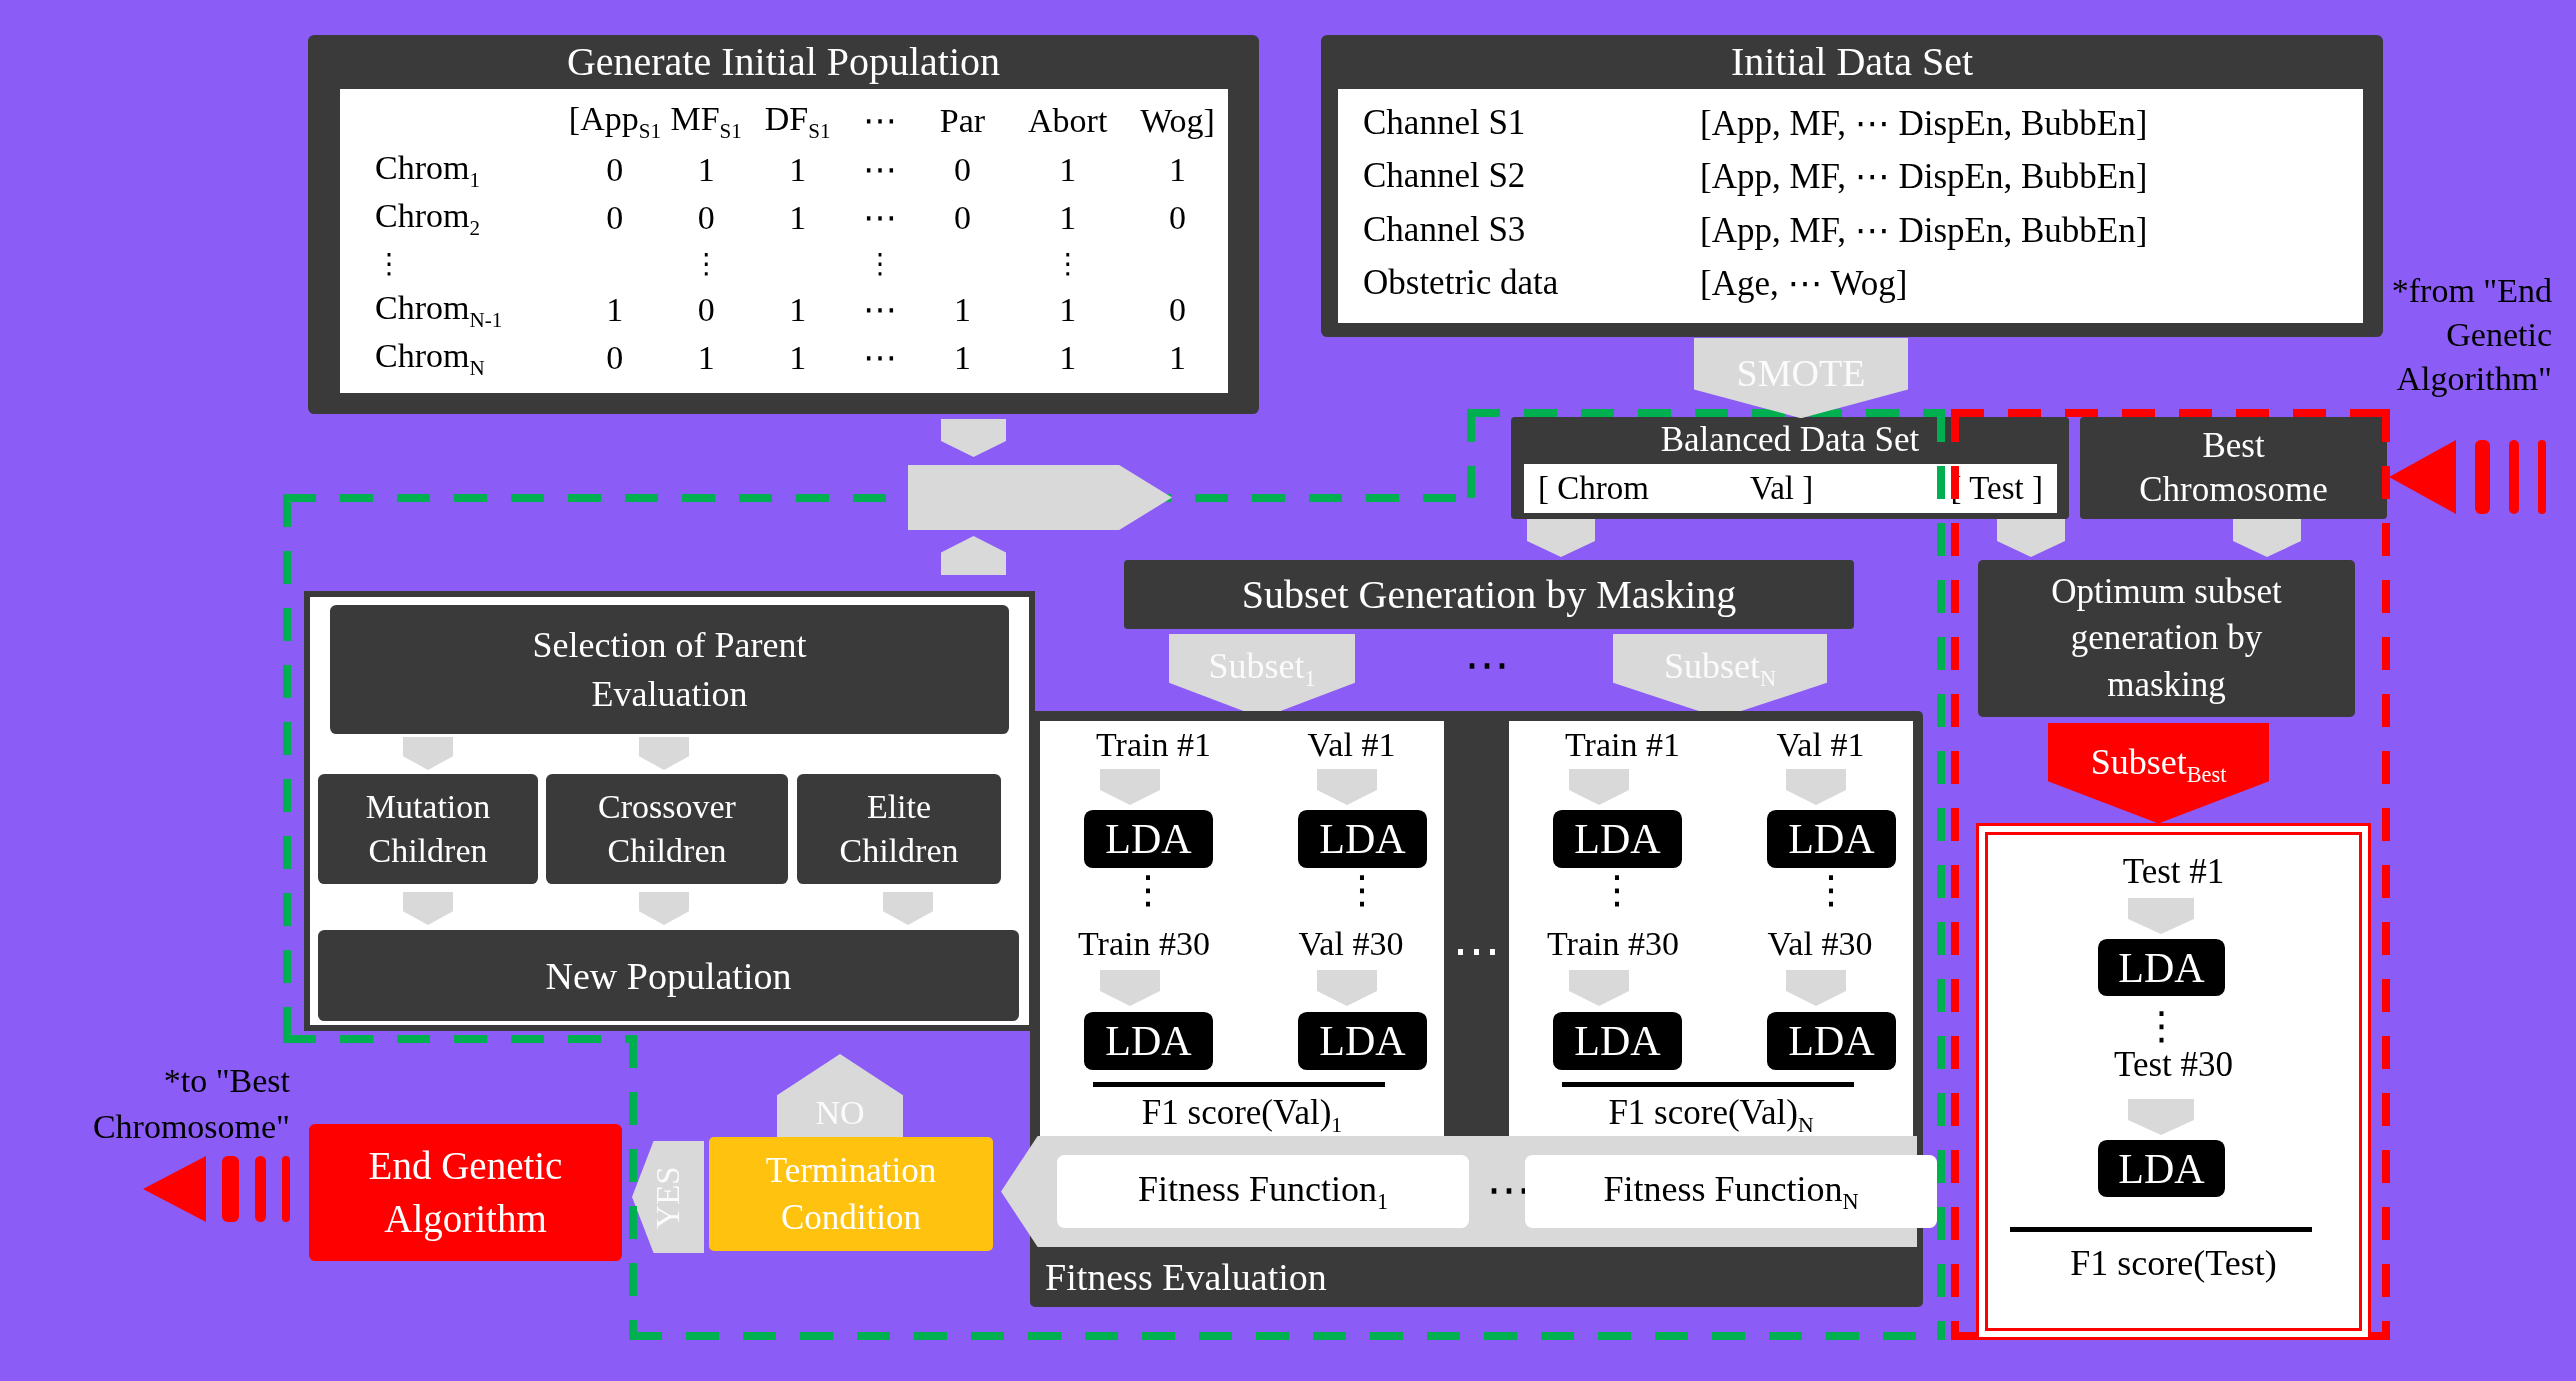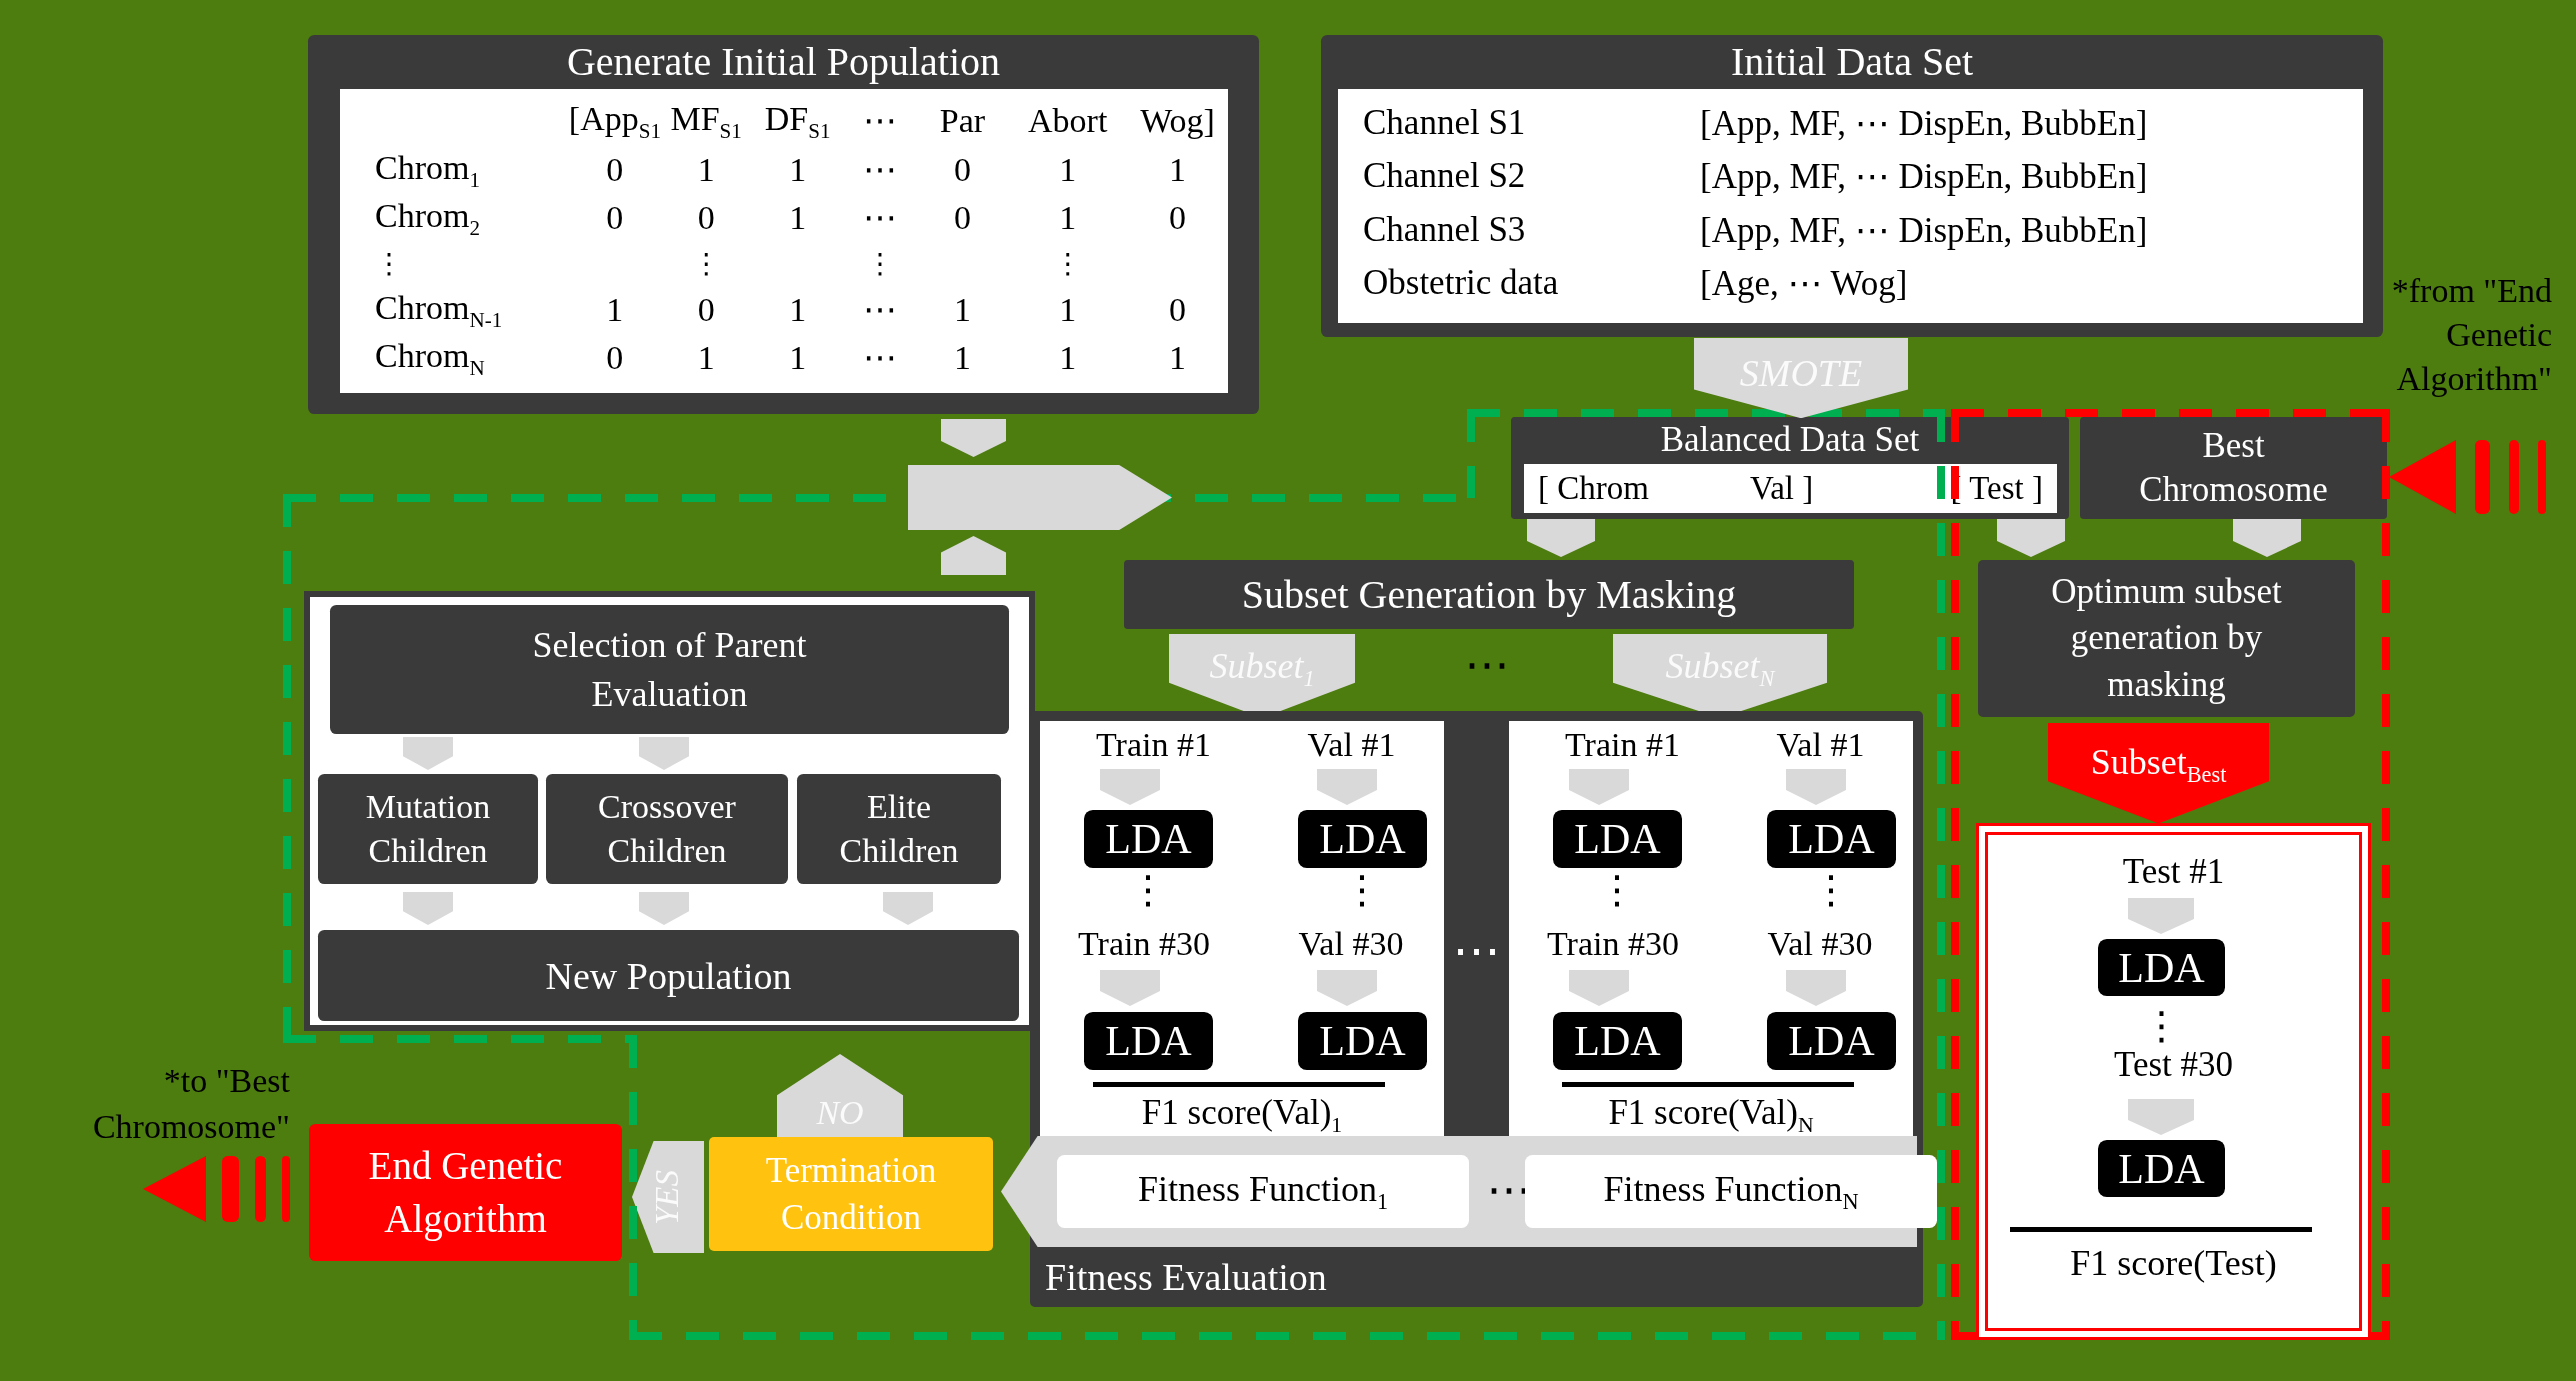--- a/index.html
+++ b/index.html
@@ -1,24 +1,24 @@
 <!DOCTYPE html>
 <html style="font-size:10px"><head>
 <meta charset="utf-8">
 <style>
   html,body{margin:0;padding:0;background:#fff;}
-  .canvas{position:relative;width:2576px;height:1382px;background:#4d7c0f;
+  .canvas{position:relative;width:2576px;height:1382px;background:#8b5cf6;
           font-family:"Liberation Serif",serif;overflow:hidden;color:#000;}
   .abs{position:absolute;}
   .dark{background:#3a3a3a;color:#fff;}
   .rounded{border-radius:6.3px;}
   .center{display:flex;align-items:center;justify-content:center;text-align:center;}
   .coltext{display:flex;flex-direction:column;align-items:center;justify-content:center;text-align:center;}
   .white-panel{background:#fff;position:absolute;}
-  .gray{background:#d9d9d9;font-style:italic;}
+  .gray{background:#d9d9d9;}
   .graytxt{color:rgba(255,255,255,0.88);}
   .pent-down{clip-path:polygon(0 0,100% 0,100% 58%,50% 100%,0 58%);}
   .pent-down-shallow{clip-path:polygon(0 0,100% 0,100% 64%,50% 100%,0 64%);}
   .pent-up{clip-path:polygon(50% 0,100% 42%,100% 100%,0 100%,0 42%);}
   .pent-right{clip-path:polygon(0 0,80% 0,100% 50%,80% 100%,0 100%);}
   .pent-left{clip-path:polygon(30% 0,100% 0,100% 100%,30% 100%,0 50%);}
   .band-left{clip-path:polygon(4% 0,100% 0,100% 100%,4% 100%,0 50%);}
   .lda{position:absolute;background:#000;color:#fff;border-radius:8.8px;
        display:flex;align-items:center;justify-content:center;font-size:42px;}
   .hd-g{position:absolute;height:7.5px;z-index:5;

